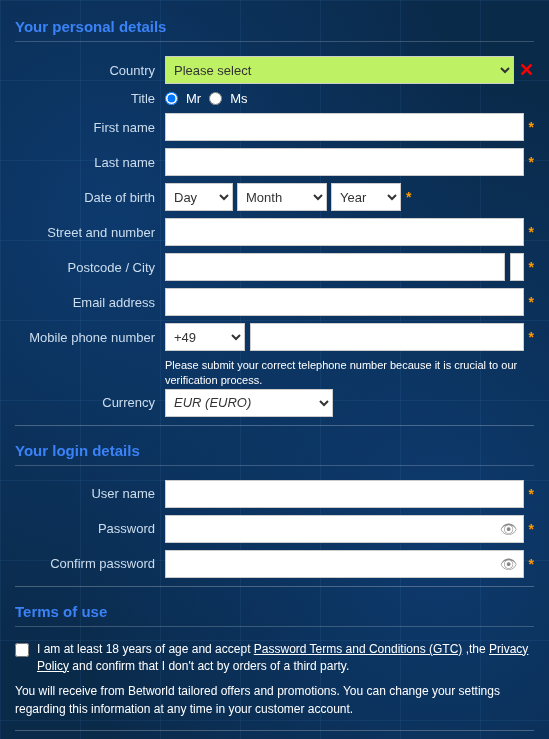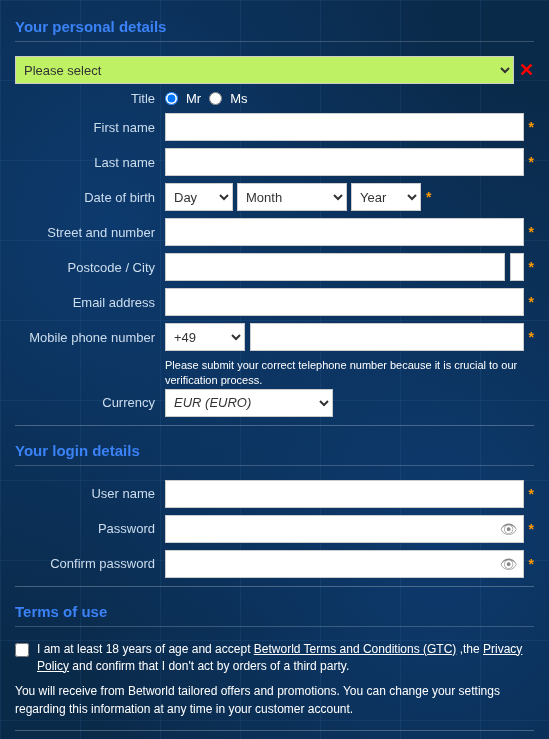--- a/index.html
+++ b/index.html
@@ -129,21 +129,21 @@
     }
 
     
     .dob-row {
       display: flex;
       align-items: center;
       gap: 4px;
     }
 
     .dob-day { width: 68px; }
-    .dob-month { width: 110px; }
+    .dob-month { width: 90px; }
     .dob-year { width: 70px; }
 
     
     .postcode-row {
       display: flex;
       gap: 5px;
     }
     .postcode-short {
       width: 80px;
     }
@@ -248,20 +248,21 @@
     }
   </style>
 </head>
 <body>
 
 <div class="container">
 
   <div class="section-title">Your personal details</div>
 
   <div class="form-row">
+    <div class="form-label">Country</div>
     <div class="form-control">
       <div class="country-row" style="flex:1; display:flex; align-items:center;">
         <select class="country-select" style="flex:1;">
           <option>Please select</option>
           <option>Germany</option>
           <option>Austria</option>
           <option>Switzerland</option>
           <option>United Kingdom</option>
         </select>
         <span class="country-x">✕</span>
@@ -419,21 +420,21 @@
     </div>
   </div>
 
   <hr class="divider">
   <div class="terms-section">
     <div class="section-title">Terms of use</div>
 
     <div class="terms-check-row">
       <input type="checkbox" style="">
       <div class="terms-text">
-        <span>I am at least 18 years of age and accept </span><span class="terms-link">Betworld Terms and Conditions (GTC)</span><span> ,the </span><span class="terms-link">Privacy Policy</span><span> and confirm that I don't act by orders of a third party.</span>
+        <span>I am at least 18 years of age and accept </span><span class="terms-link">Password Terms and Conditions (GTC)</span><span> ,the </span><span class="terms-link">Privacy Policy</span><span> and confirm that I don't act by orders of a third party.</span>
       </div>
     </div>
 
     <div class="promo-note">You will receive from Betworld tailored offers and promotions. You can change your settings regarding this information at any time in your customer account.</div>
   </div>
 
   <hr class="divider">
   <div class="footer-row">
     
     

